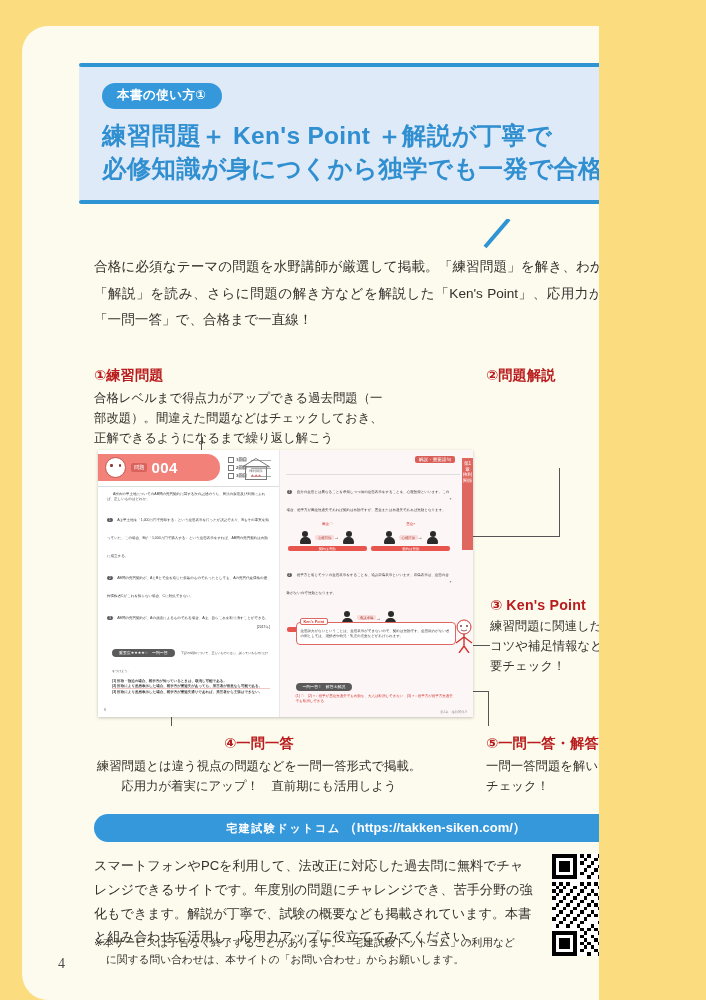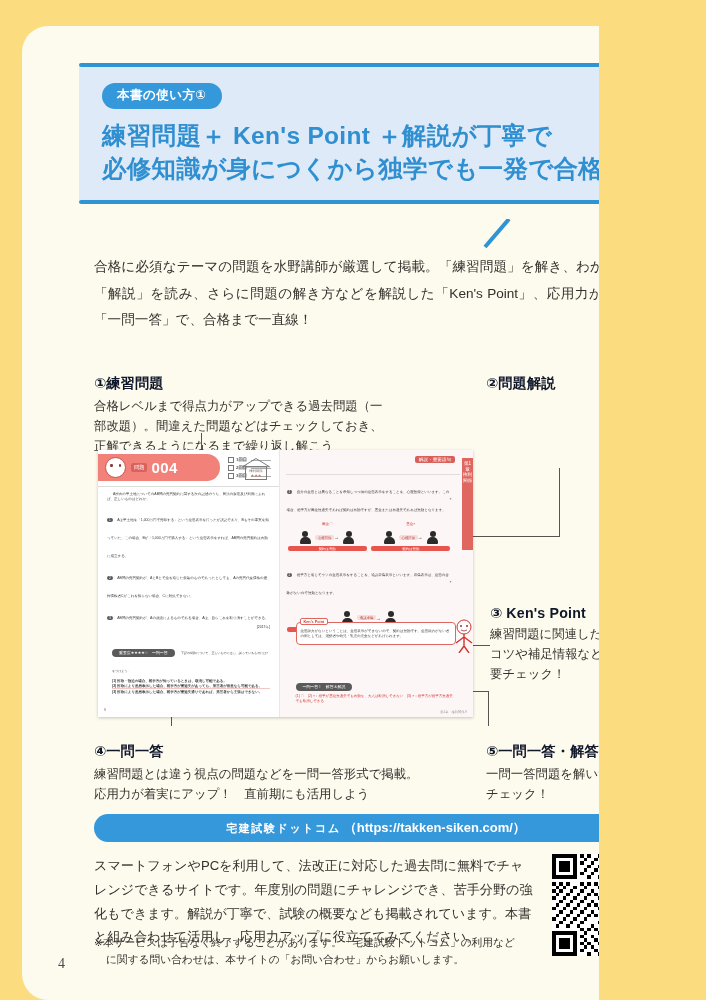--- a/index.html
+++ b/index.html
@@ -34,29 +34,29 @@
 
   
   .intro{
     position:absolute;left:72px;top:228px;width:566px;
     font-size:13.6px;line-height:1.95;color:#33312c;text-align:justify;
   }
 
   
   .anno{position:absolute;}
   .anno h4{
-    margin:16px 0 3px 0;color:#0f172a;font-size:14.2px;font-weight:bold;letter-spacing:.2px;
+    margin:8px 0 3px 0;color:#b91c1c;font-size:14.2px;font-weight:bold;letter-spacing:.2px;
   }
   .anno p{
     margin:0;font-size:12.4px;line-height:1.62;color:#33312c;
   }
   #anno1{left:72px;top:332px;width:292px;}
   #anno2{left:464px;top:332px;width:176px;}
   #anno3{left:468px;top:563px;width:172px;}
-  #anno4{left:72px;top:700px;width:330px;}
+  #anno4{left:72px;top:700px;width:330px;text-align:center;}
   #anno5{left:464px;top:700px;width:180px;}
 
   
   .ln{position:absolute;background:#555;}
   .dot{position:absolute;width:7px;height:7px;border-radius:50%;background:#1b1b1b;}
 
   
   .mock{
     position:absolute;left:76px;top:424px;width:375px;height:267px;
     background:#fff;box-shadow:0 1px 3px rgba(0,0,0,.22);

